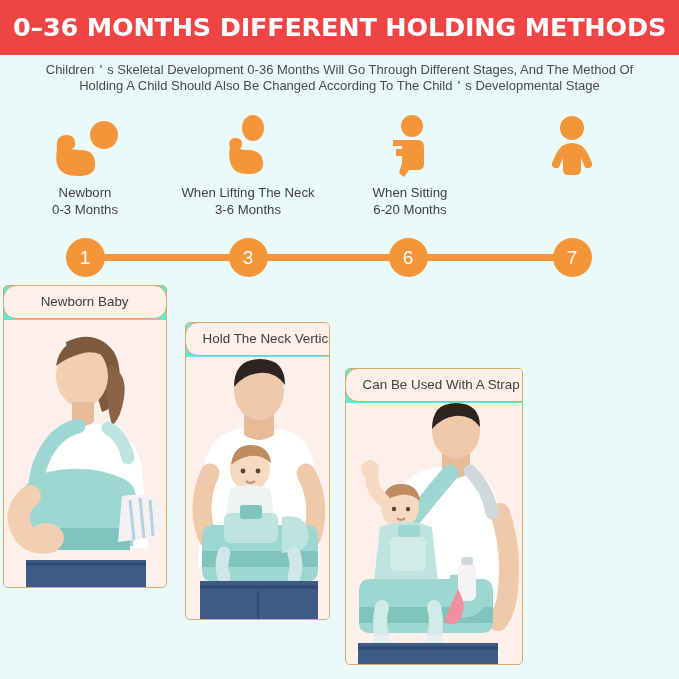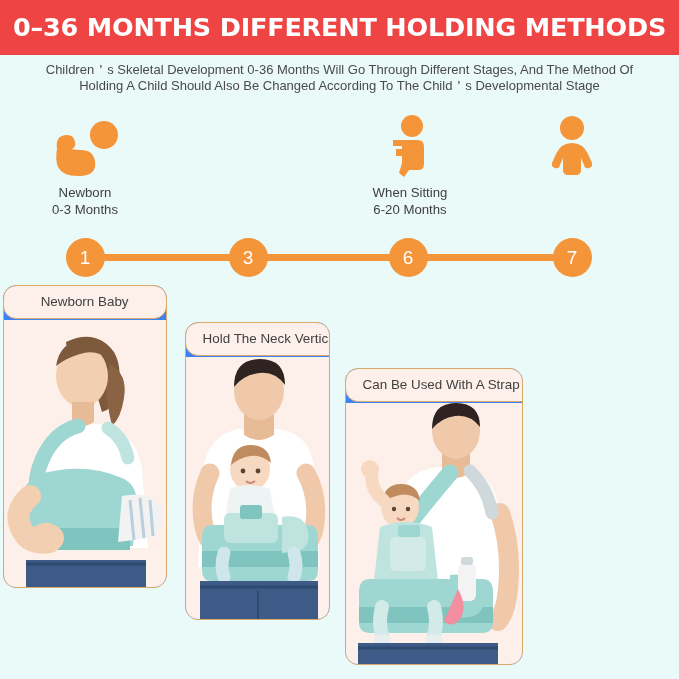--- a/index.html
+++ b/index.html
@@ -110,22 +110,22 @@
     font-size: 19px;
     font-weight: normal;
     line-height: 1;
   }
 
   
   .card {
     position: absolute;
     box-sizing: border-box;
     border: 1.4px solid #d9a86b;
-    border-radius: 13px;
-    background: #3b82f6;
+    border-radius: 5px;
+    background: #5eead4;
     overflow: hidden;
     text-decoration: underline;
   }
   .card-caption {
     box-sizing: border-box;
     border: 1.4px solid #d9a86b;
     border-radius: 13px;
     background: #fdf0ea;
     color: #3f3f3f;
     font-size: 13.4px;
@@ -173,20 +173,30 @@
     <div class="stage-icon">
       <svg width="76" height="58" viewBox="0 0 76 58" aria-hidden="true">
         <circle cx="57" cy="16" r="14" fill="#f5953a"></circle>
         <path d="M10 30 q-2 -14 10 -14 q7 0 8 7 q1 6 -4 7 q6 1 10 1 q12 0 14 11 q2 14 -14 15 q-18 1 -23 -9 q-3 -7 -1 -18 z" fill="#f5953a"></path>
       </svg>
     </div>
     <div class="stage-label">Newborn</div>
     <div class="stage-range">0-3 Months</div>
   </div>
 
+  <div class="stage" style="left:168px;">
+    <div class="stage-icon">
+      <svg width="62" height="62" viewBox="0 0 62 62" aria-hidden="true">
+        <ellipse cx="36" cy="13" rx="11" ry="13" fill="#f5953a"></ellipse>
+        <path d="M13 33 q-3 -10 6 -10 q6 0 6 6 q0 4 -3 5 q5 1 9 1 q13 0 15 11 q2 12 -12 13 q-16 1 -20 -9 q-3 -8 -1 -17 z" fill="#f5953a"></path>
+      </svg>
+    </div>
+    <div class="stage-label">When Lifting The Neck</div>
+    <div class="stage-range">3-6 Months</div>
+  </div>
 
   <div class="stage" style="left:330px;">
     <div class="stage-icon">
       <svg width="48" height="62" viewBox="0 0 48 62" aria-hidden="true">
         <circle cx="26" cy="11" r="11" fill="#f5953a"></circle>
         <path d="M18 25 h14 q6 0 6 7 v17 q0 6 -6 6 h-9 l-5 7 l-5 -4 l3 -10 v-7 h-6 v-7 h6 v-3 h-9 v-6 z" fill="#f5953a"></path>
       </svg>
     </div>
     <div class="stage-label">When Sitting</div>
     <div class="stage-range">6-20 Months</div>

